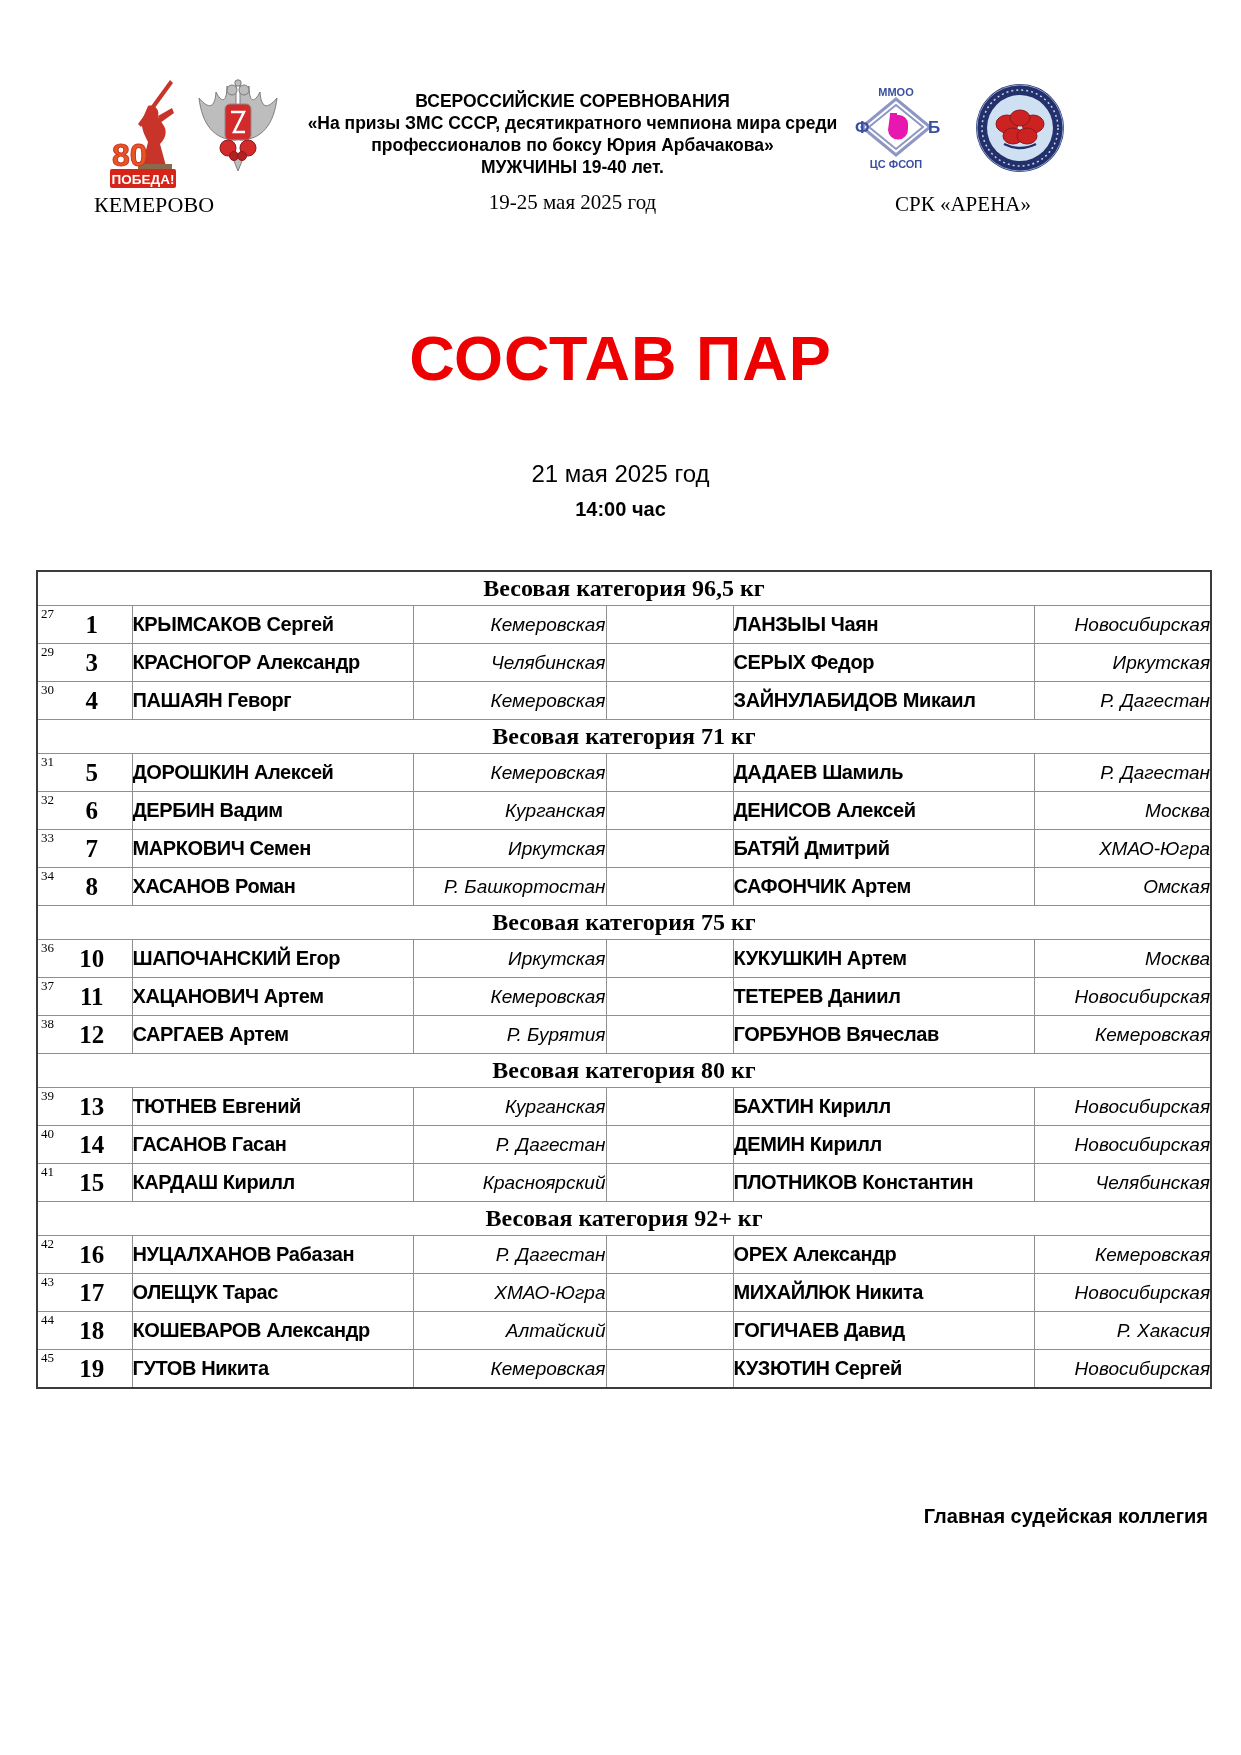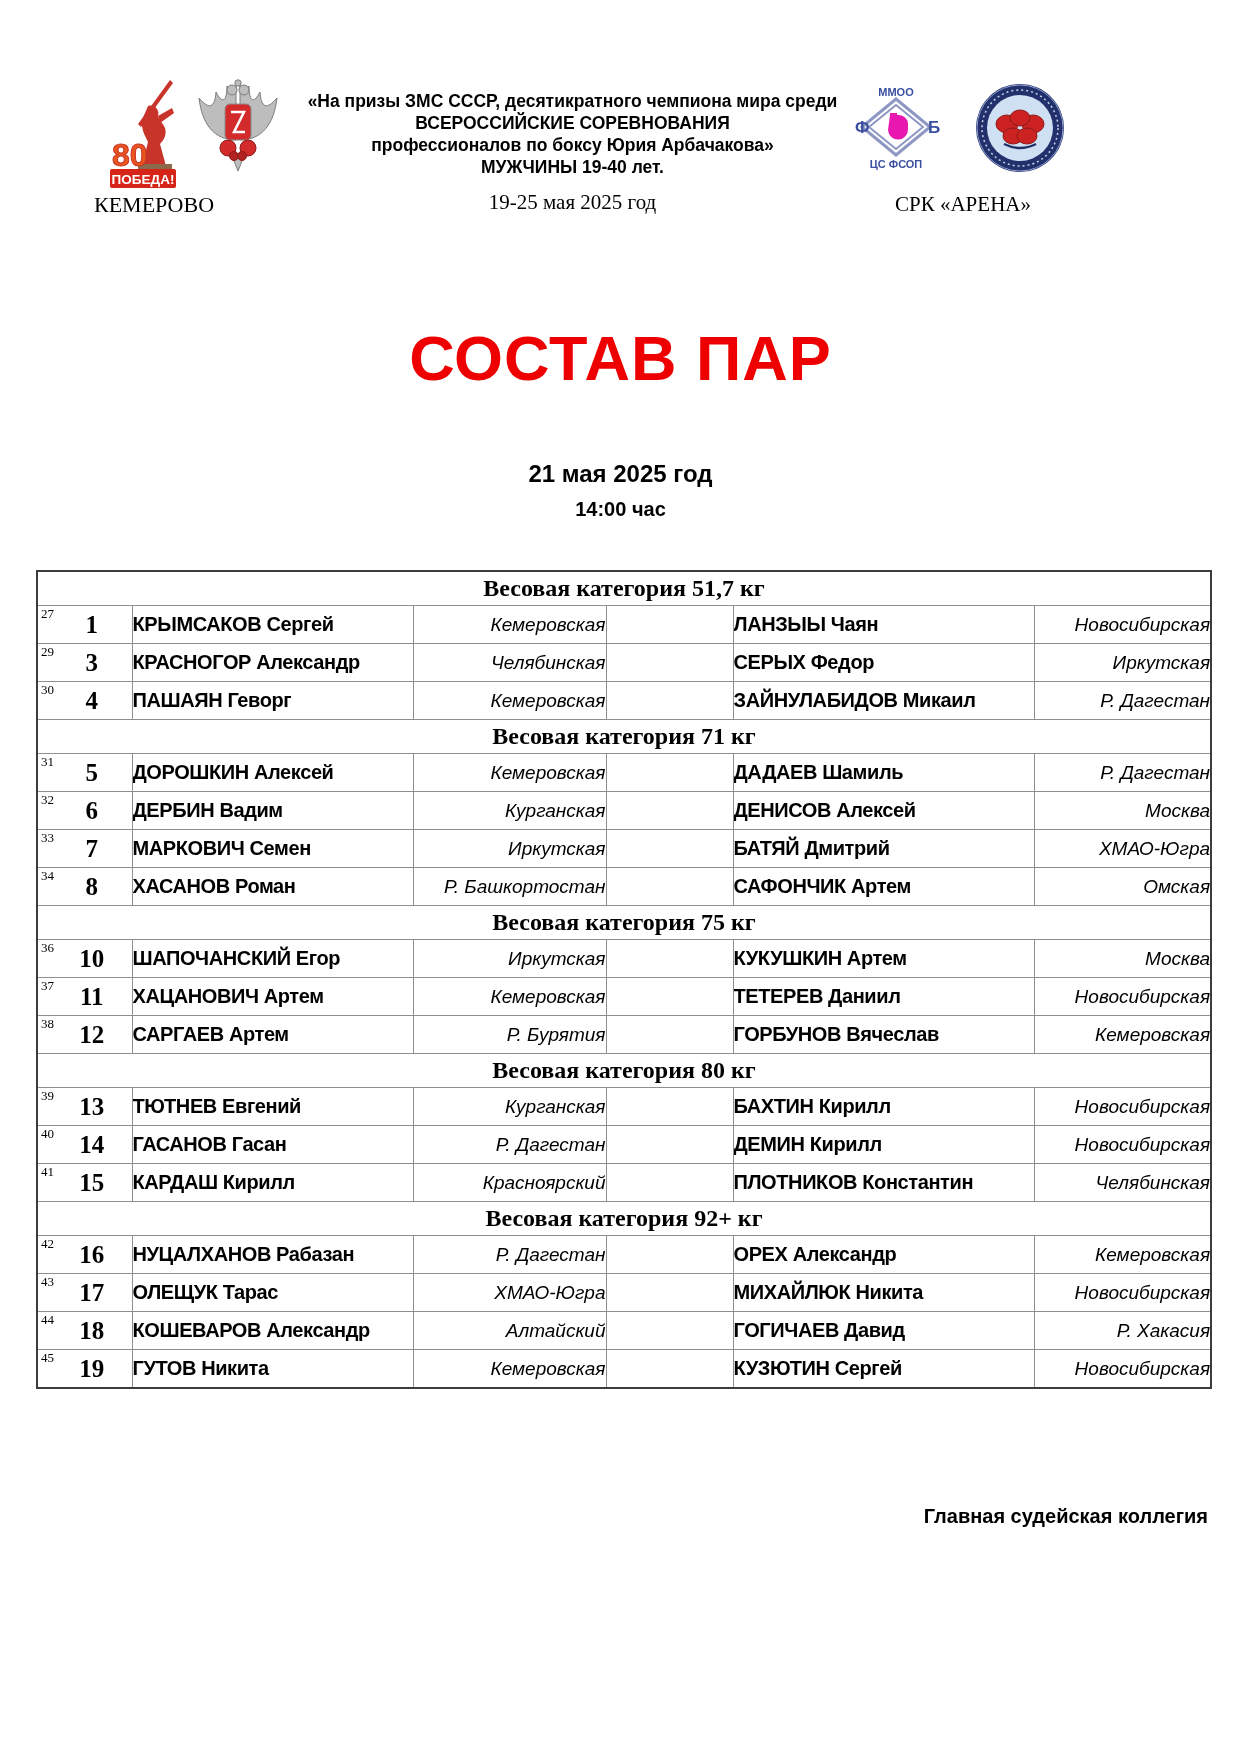--- a/index.html
+++ b/index.html
@@ -15,21 +15,21 @@
   .head-dates{position:absolute;left:300px;top:190px;width:545px;text-align:center;
               font-family:"Liberation Serif",serif;font-size:21px;}
   .logo-right{position:absolute;left:848px;top:82px;display:flex;align-items:center;gap:30px;}
   .venue{position:absolute;left:868px;top:192px;width:190px;text-align:center;
          font-family:"Liberation Serif",serif;font-size:21px;}
 
   
   .main-title{position:absolute;left:0;top:322px;width:100%;text-align:center;
               font-size:63px;font-weight:700;letter-spacing:1px;}
   .title-date{position:absolute;left:0;top:460px;width:100%;text-align:center;
-              font-size:24px;font-weight:700;}
+              font-size:24px;font-weight:400;}
   .title-time{position:absolute;left:0;top:498px;width:100%;text-align:center;
               font-size:20px;font-weight:700;}
 
   
   table.pairs{position:absolute;left:36px;top:570px;width:1174px;border-collapse:collapse;
               table-layout:fixed;border:2px solid #3c3c3c;}
   table.pairs td{border:1px solid #8f8f8f;padding:0;vertical-align:middle;overflow:hidden;
                  white-space:nowrap;}
   tr.category-row td{height:33px;text-align:center;font-family:"Liberation Serif",serif;
                      font-weight:700;font-size:24px;border-left:none;border-right:none;}
@@ -81,22 +81,22 @@
       <path d="M37,34 L50,34 L40,54 L51,54" stroke="#ffffff" stroke-width="2.5" fill="none"></path>
       <circle cx="34" cy="70" r="8" fill="#d32b2b" stroke="#8d1a1a"></circle>
       <circle cx="54" cy="70" r="8" fill="#d32b2b" stroke="#8d1a1a"></circle>
       <circle cx="40" cy="78" r="4.5" fill="#b22222" stroke="#8d1a1a"></circle>
       <circle cx="48" cy="78" r="4.5" fill="#b22222" stroke="#8d1a1a"></circle>
     </svg>
   </div>
   <div class="city">КЕМЕРОВО</div>
 
   <div class="head-center">
+    <div>ВСЕРОССИЙСКИЕ СОРЕВНОВАНИЯ</div>
     <div>«На призы ЗМС СССР, десятикратного чемпиона мира среди</div>
-    <div>ВСЕРОССИЙСКИЕ СОРЕВНОВАНИЯ</div>
     <div>профессионалов по боксу Юрия Арбачакова»</div>
     <div>МУЖЧИНЫ 19-40 лет.</div>
   </div>
   <div class="head-dates">19-25 мая 2025 год</div>
 
   <div class="logo-right">
     <svg width="96" height="86" viewBox="0 0 96 86">
       <text x="48" y="11" font-size="11" font-weight="700" fill="#3a4fa0" text-anchor="middle">ММОО</text>
       <polygon points="48,14 82,42 48,70 14,42" fill="none" stroke="#8e97c4" stroke-width="3"></polygon>
       <polygon points="48,20 75,42 48,64 21,42" fill="none" stroke="#8e97c4" stroke-width="2"></polygon>
@@ -131,21 +131,21 @@
     <colgroup>
       <col style="width:95px">
       <col style="width:281px">
       <col style="width:193px">
       <col style="width:127px">
       <col style="width:301px">
       <col style="width:177px">
     </colgroup>
     <tbody id="pairs-body">
         <tr class="category-row">
-          <td colspan="6">Весовая категория 51,7 кг</td>
+          <td colspan="6">Весовая категория 96,5 кг</td>
         </tr>
         <tr class="pair-row">
           <td class="num-cell">
             <span class="bout">27</span>
             <span class="pairnum">1</span>
           </td>
           <td class="name-cell">КРЫМСАКОВ Сергей</td>
           <td class="region-cell">Кемеровская</td>
           <td class="gap-cell"></td>
           <td class="name-cell">ЛАНЗЫЫ Чаян</td>

